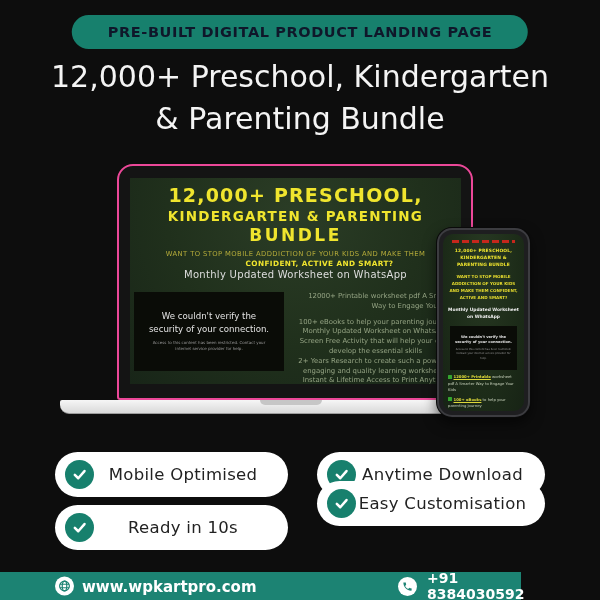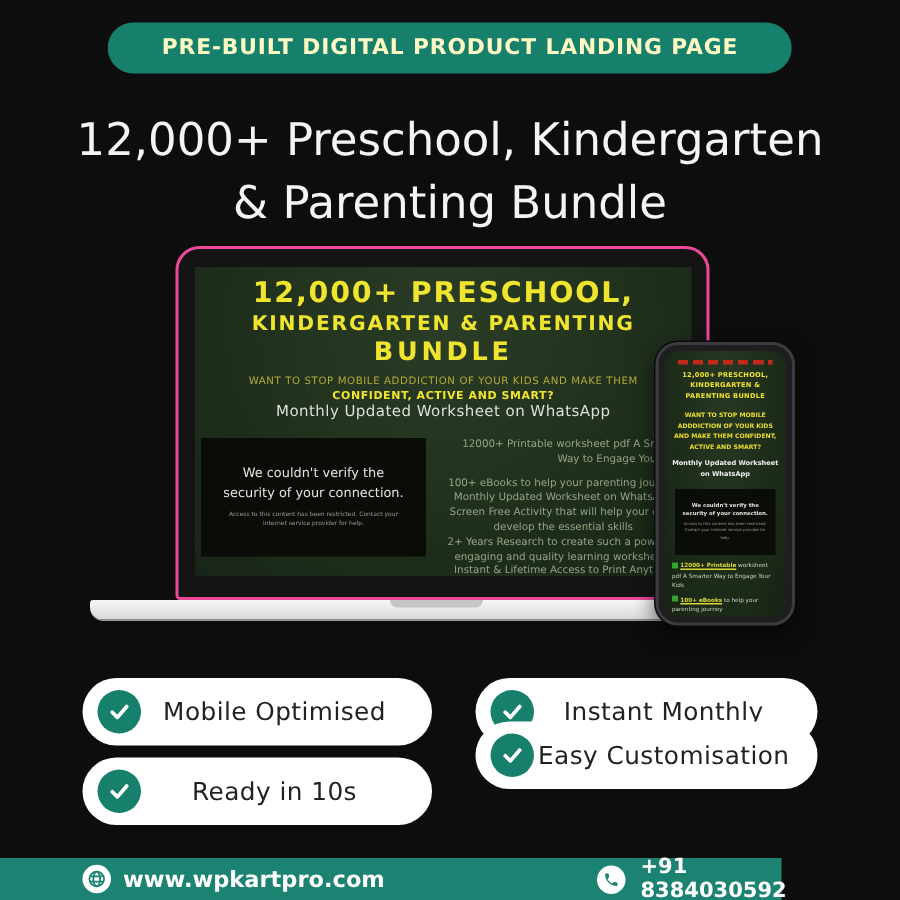--- a/index.html
+++ b/index.html
@@ -1,40 +1,40 @@
 <!DOCTYPE html>
 <html><head>
 <meta charset="utf-8">
 <style>
   html,body{margin:0;padding:0;background:#0d0d0d;}
   .canvas{position:relative;width:600px;height:600px;background:#0d0d0d;overflow:hidden;
           font-family:"DejaVu Sans","Liberation Sans",sans-serif;}
 
   
   .banner{position:absolute;top:15px;left:50%;transform:translateX(-50%);
-          background:#17806d;color:#fef9c3;font-size:14.5px;font-weight:bold;
+          background:#17806d;color:#0f172a;font-size:14.5px;font-weight:bold;
           letter-spacing:.6px;padding:9px 36px;border-radius:22px;white-space:nowrap;}
 
   
   .title{position:absolute;top:56px;left:0;width:600px;text-align:center;
-         color:#f4f4f4;font-size:30px;line-height:1.4;font-weight:400;margin-top:17px;}
+         color:#f4f4f4;font-size:30px;line-height:1.4;font-weight:400;}
 
   
   .laptop-screen{position:absolute;left:117px;top:164px;width:356px;height:236px;
       background:#141414;border:2px solid #ec4899;border-radius:16px 16px 3px 3px;
       box-sizing:border-box;}
   .screen{position:absolute;left:11px;top:12px;right:10px;bottom:14px;
       background:radial-gradient(ellipse at 50% 18%,#2b3d26 0%,#20301c 55%,#182518 100%);
       overflow:hidden;}
   .ls-line{position:absolute;left:0;width:100%;text-align:center;}
   .ls-h1{top:6px;font-size:19px;font-weight:bold;color:#f0e52e;letter-spacing:1.2px;}
   .ls-h2{top:30px;font-size:13.5px;font-weight:bold;color:#f0e52e;letter-spacing:1.2px;}
   .ls-h3{top:47px;font-size:17px;font-weight:bold;color:#f0e52e;letter-spacing:2.5px;}
   .ls-hook{top:72px;font-size:6.8px;color:#b3aa39;letter-spacing:.4px;}
-  .ls-hookb{top:81px;font-size:7.3px;font-weight:bold;color:#f0e52e;letter-spacing:.4px;}
+  .ls-hookb{top:81px;font-size:7.3px;font-weight:bold;color:#f0e52e;letter-spacing:.4px;padding-left:24px;}
   .ls-sub{top:91px;font-size:10px;color:#dedede;letter-spacing:.3px;}
   .ls-cols{position:absolute;left:4px;right:4px;top:114px;bottom:2px;display:flex;gap:10px;}
   .sec-box{width:150px;min-width:150px;height:79px;background:#0a0c07;box-sizing:border-box;
            display:flex;flex-direction:column;justify-content:center;align-items:center;
            padding:6px 13px;}
   .sec-h{font-size:8.6px;color:#e3e3e3;text-align:center;line-height:1.45;}
   .sec-s{font-size:4px;color:#9a9a9a;text-align:center;margin-top:5px;line-height:1.6;}
   .bullets{flex:1;font-size:6.9px;color:#94a383;text-align:center;line-height:1.42;}
   .bullet-first{text-align:right;margin-bottom:6px;}
   .laptop-base{position:absolute;left:60px;top:400px;width:440px;height:13px;
@@ -154,21 +154,21 @@
         </svg>
     </span>
     <span class="flabel">Mobile Optimised</span>
   </div>
   <div class="feature f2">
     <span class="fcheck">
       <svg width="15" height="15" viewBox="0 0 24 24">
           <path d="M4.5 12.5l5.5 5.5L20 6.5" fill="none" stroke="#ffffff" stroke-width="4" stroke-linecap="round" stroke-linejoin="round"></path>
         </svg>
     </span>
-    <span class="flabel">Instant Monthly</span>
+    <span class="flabel">Anytime Download</span>
   </div>
   <div class="feature f3">
     <span class="fcheck">
       <svg width="15" height="15" viewBox="0 0 24 24">
           <path d="M4.5 12.5l5.5 5.5L20 6.5" fill="none" stroke="#ffffff" stroke-width="4" stroke-linecap="round" stroke-linejoin="round"></path>
         </svg>
     </span>
     <span class="flabel">Ready in 10s</span>
   </div>
   <div class="feature f4">

